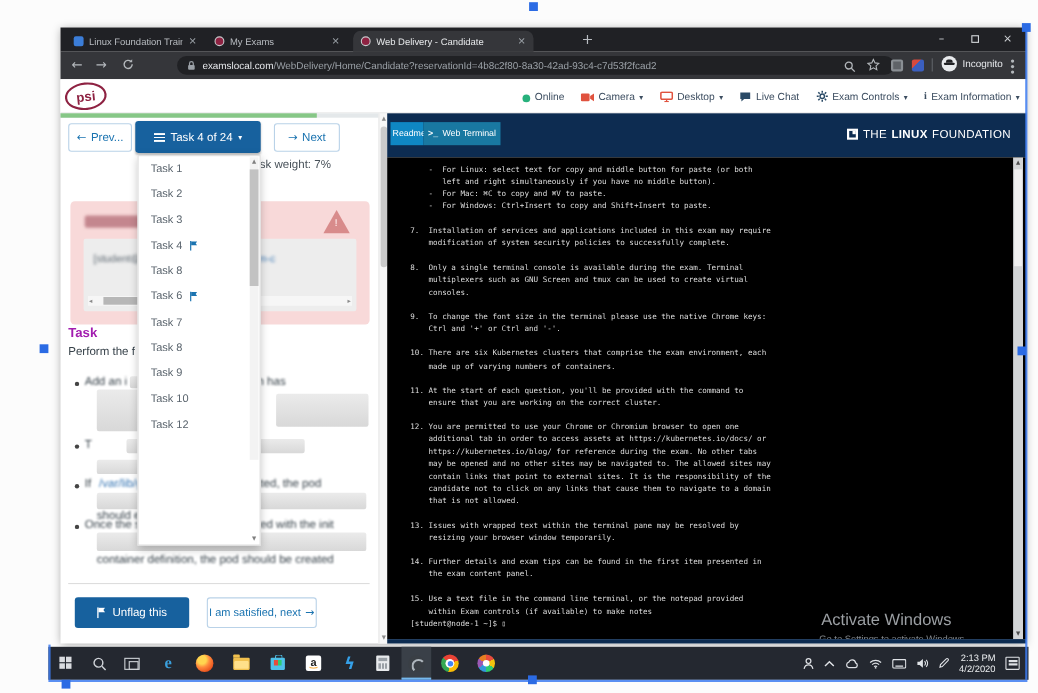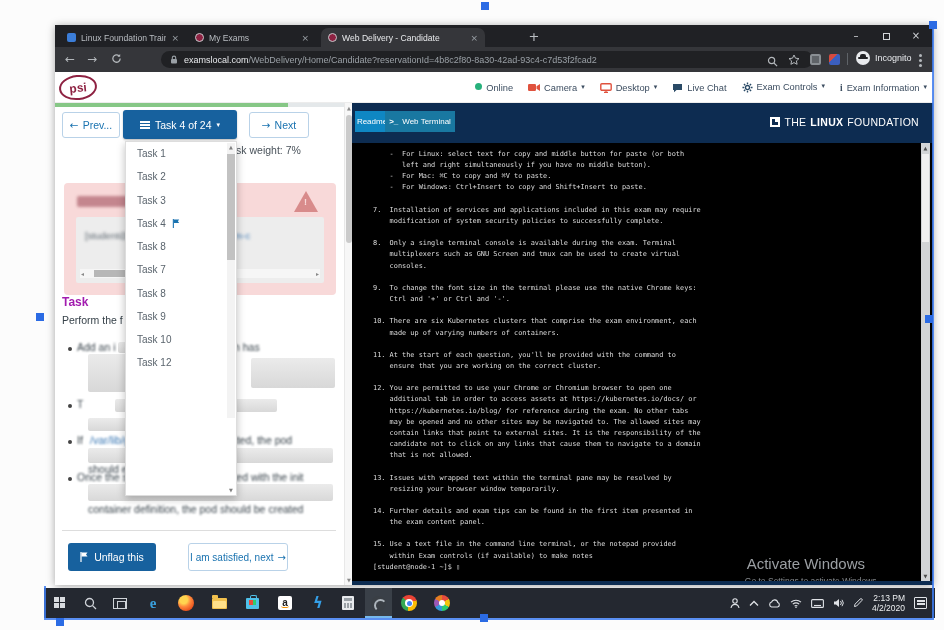--- a/index.html
+++ b/index.html
@@ -46,21 +46,21 @@
   .kebab{width:3px;height:3px;border-radius:50%;background:#b3b7bb;
          box-shadow:0 5px 0 #b3b7bb,0 10px 0 #b3b7bb}
 
   
   .psihead{left:0;top:47px;width:878px;height:31px;background:#fff;border-bottom:1px solid #ececec}
   .psilogo{left:4px;top:50px;width:38px;height:25px;border:2px solid #8e2242;border-radius:50%;
            transform:rotate(-6deg);display:flex;align-items:center;justify-content:center;
            color:#8e2242;font-size:12px;font-weight:bold}
   .examtb{right:6px;top:47px;height:31px;display:flex;align-items:center;gap:15px;
           font-size:9.3px;color:#3c4d60}
-  .examtb .it{display:flex;align-items:flex-start;gap:4px;white-space:nowrap}
+  .examtb .it{display:flex;align-items:flex-end;gap:4px;white-space:nowrap}
   .dot-online{width:7px;height:7px;border-radius:50%;background:#27b17c}
   .caret{font-size:7px;color:#3c4d60}
 
   
   .progress{left:0;top:78px;width:297px;height:4px;background:#e4e8ea}
   .progress .fill{position:absolute;left:0;top:0;height:4px;width:233px;background:#86c786}
   .btn-line{border:1px solid #b9d2e8;background:#fff;color:#1a73b0;border-radius:3px;
             font-size:10.5px;display:flex;align-items:center;justify-content:center;gap:4px}
   .btn-fill{background:#17619e;color:#fff;border-radius:3px;font-size:10.5px;
             display:flex;align-items:center;justify-content:center;gap:5px}
@@ -94,21 +94,21 @@
   .al-har{position:absolute;top:0;font-size:6px;color:#8a8a8a;line-height:9px}
 
   .heading{left:7px;top:270px;font-size:12px;font-weight:bold;color:#a21caf}
   .intro{left:7px;top:289px;font-size:10.5px;color:#37424a}
   .bdot{width:4px;height:4px;border-radius:50%;background:#444;z-index:2}
   .btext{font-size:10.5px;color:#37424a;filter:blur(1.2px);white-space:nowrap;z-index:1}
   .blink{color:#3a78b5}
   .rbox{background:linear-gradient(#ebebeb,#d8d8d8);border-radius:2px;z-index:3}
 
   .divider{left:7px;top:505px;width:274px;height:1px;background:#ddd}
-  .unflag{left:13px;top:518px;width:88px;height:28px;font-size:10.5px}
+  .unflag{left:13px;top:518px;width:104px;height:28px;font-size:10.5px}
   .satis{left:133px;top:518px;width:100px;height:28px;font-size:10px}
 
   .lsb{left:289px;top:78px;width:8px;height:482px;background:#f7f7f7;border-left:1px solid #e8e8e8}
   .lsb .ar{position:absolute;left:0;width:8px;text-align:center;font-size:5px;color:#8a8a8a}
   .lsb .thumb{position:absolute;left:1px;top:12px;width:6px;height:128px;background:#cbcbcb;border-radius:3px}
 
   
   .rhead{left:297px;top:78px;width:581px;height:40px;background:#0d2c51}
   .rtab{top:86px;height:21px;display:flex;align-items:center;justify-content:center;gap:4px;
         color:#fff;font-size:8px;white-space:nowrap}
@@ -381,20 +381,27 @@
           <span>Task 4</span>
         <svg width="9" height="9" viewBox="0 0 9 10">
             <path d="M1 0v10" stroke="#1a73b0" stroke-width="1.2"></path>
             <path d="M1.5 0.5h6L6 2.5l1.5 2h-6z" fill="#1a73b0"></path>
           </svg>
         </div>
       <div class="dd-item">
           <span>Task 8</span>
         </div>
       <div class="dd-item">
+          <span>Task 6</span>
+        <svg width="9" height="9" viewBox="0 0 9 10">
+            <path d="M1 0v10" stroke="#1a73b0" stroke-width="1.2"></path>
+            <path d="M1.5 0.5h6L6 2.5l1.5 2h-6z" fill="#1a73b0"></path>
+          </svg>
+        </div>
+      <div class="dd-item">
           <span>Task 7</span>
         </div>
       <div class="dd-item">
           <span>Task 8</span>
         </div>
       <div class="dd-item">
           <span>Task 9</span>
         </div>
       <div class="dd-item">
           <span>Task 10</span>

